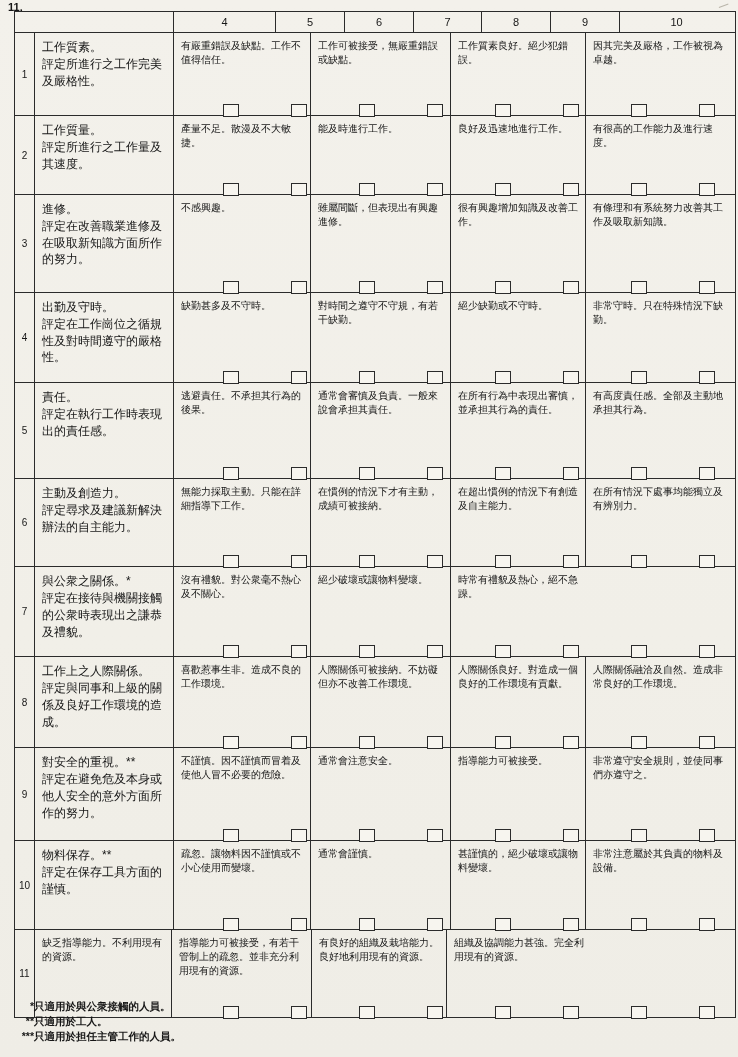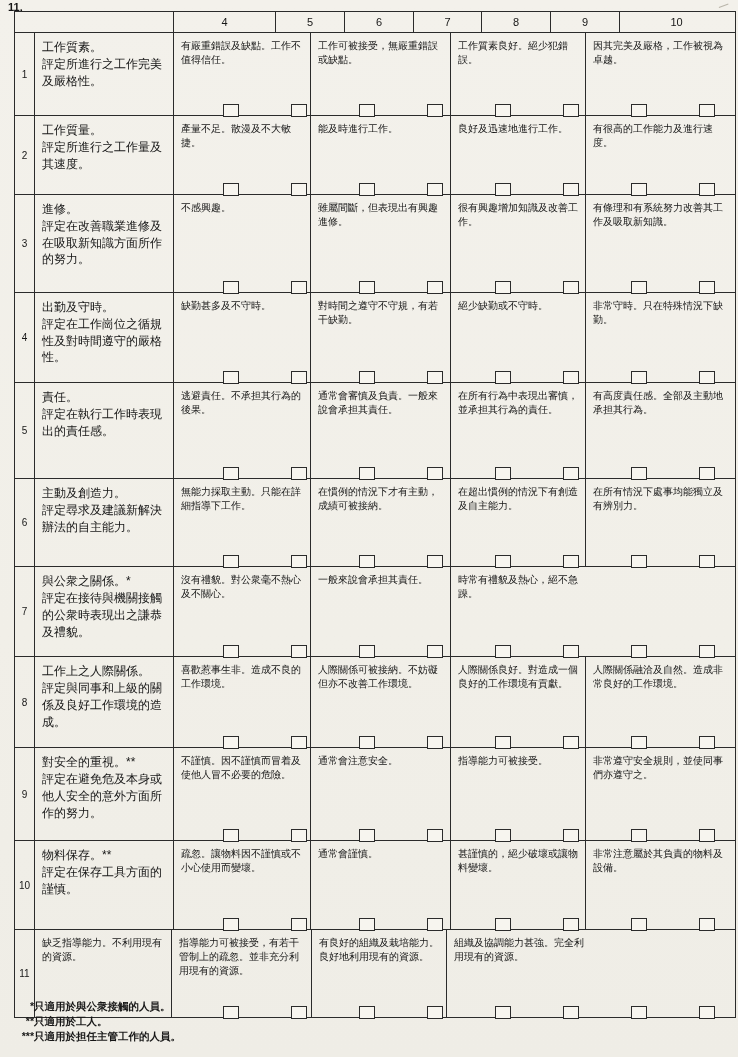--- a/index.html
+++ b/index.html
@@ -184,21 +184,21 @@
         </div>
     </div>
 
     <div class="trow r7">
       <div class="num">7</div>
       <div class="crit">
         <div>與公衆之關係。*</div>
         <div>評定在接待與機關接觸的公衆時表現出之謙恭及禮貌。</div>
       </div>
       <div class="g g1">沒有禮貌。對公衆毫不熱心及不關心。</div>
-      <div class="g g2">一般來說會承担其責任。</div>
+      <div class="g g2">絕少破壞或讓物料變壞。</div>
       <div class="g g4">時常有禮貌及熱心，絕不急躁。</div>
       <div class="boxes">
           <span class="box" style="left: 49px;"></span>
           <span class="box" style="left: 117px;"></span>
           <span class="box" style="left: 185px;"></span>
           <span class="box" style="left: 253px;"></span>
           <span class="box" style="left: 321px;"></span>
           <span class="box" style="left: 389px;"></span>
           <span class="box" style="left: 457px;"></span>
           <span class="box" style="left: 525px;"></span>

